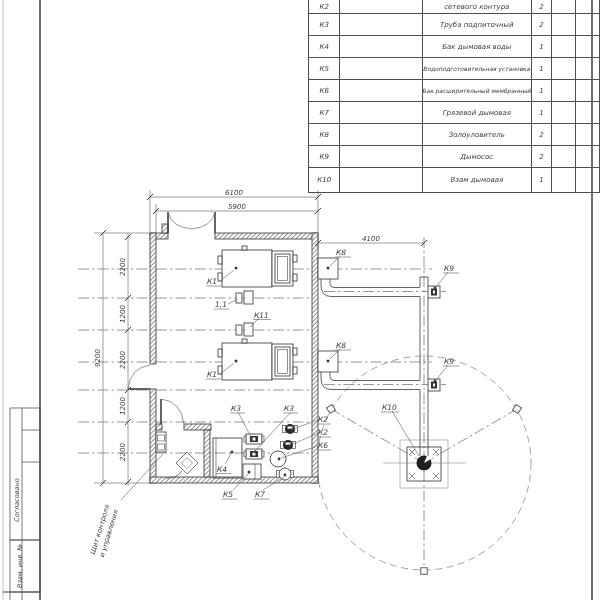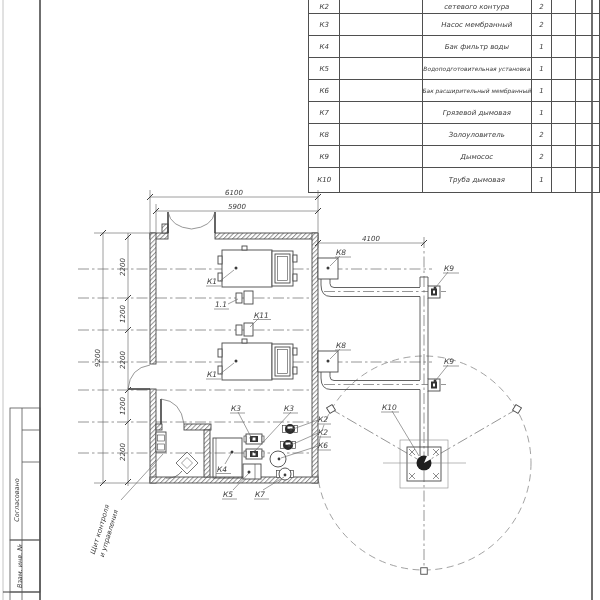--- a/index.html
+++ b/index.html
@@ -369,29 +369,29 @@
           <td class="pos">К2</td>
           <td></td>
           <td>сетевого контура</td>
           <td>2</td>
           <td></td>
           <td></td>
         </tr>
         <tr>
           <td class="pos">К3</td>
           <td></td>
-          <td>Насос мембранный</td>
+          <td>Труба подпиточный</td>
           <td>2</td>
           <td></td>
           <td></td>
         </tr>
         <tr>
           <td class="pos">К4</td>
           <td></td>
-          <td>Бак фильтр воды</td>
+          <td>Бак дымовая воды</td>
           <td>1</td>
           <td></td>
           <td></td>
         </tr>
         <tr>
           <td class="pos">К5</td>
           <td></td>
           <td class="small">Водоподготовительная установка</td>
           <td>1</td>
           <td></td>
@@ -425,21 +425,21 @@
           <td class="pos">К9</td>
           <td></td>
           <td>Дымосос</td>
           <td>2</td>
           <td></td>
           <td></td>
         </tr>
         <tr class="last">
           <td class="pos">К10</td>
           <td></td>
-          <td>Труба дымовая</td>
+          <td>Взам дымовая</td>
           <td>1</td>
           <td></td>
           <td></td>
         </tr>
       </tbody>
 </table>
 
 </div>
 
 </body></html>

